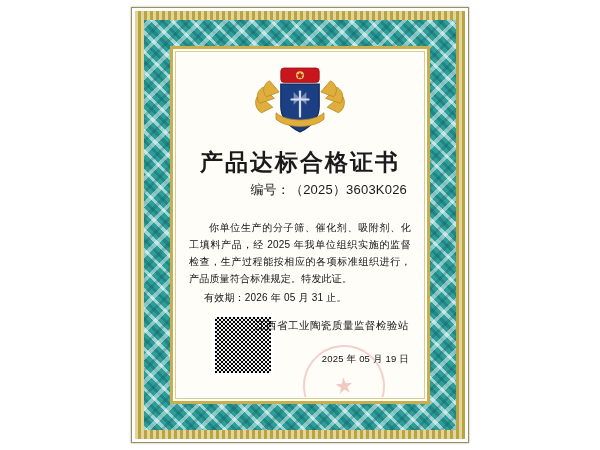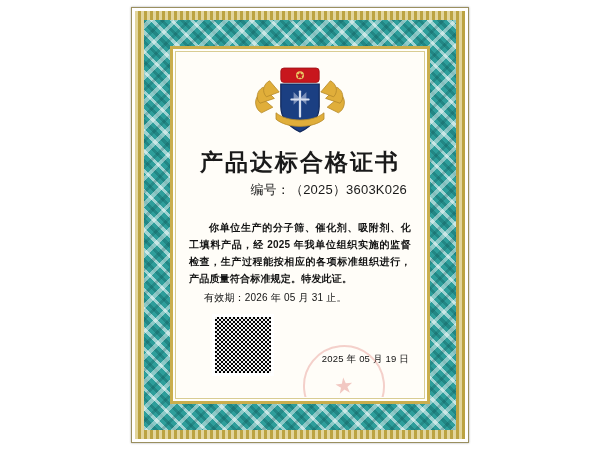--- a/index.html
+++ b/index.html
@@ -172,21 +172,20 @@
     position: absolute;
     top: 166px;
     left: 12px;
     right: 12px;
     font-size: 10px;
     line-height: 17px;
     color: #121212;
     text-indent: 20px;
     text-align: justify;
     letter-spacing: .2px;
-    font-weight: bold;
   }
 
   .valid {
     position: absolute;
     top: 238px;
     left: 27px;
     font-size: 10px;
     color: #121212;
     letter-spacing: .2px;
   }
@@ -295,20 +294,21 @@
 
 
       <div class="body-text">你单位生产的分子筛、催化剂、吸附剂、化工填料产品，经 2025 年我单位组织实施的监督检查，生产过程能按相应的各项标准组织进行，产品质量符合标准规定。特发此证。</div>
 
       <div class="valid">
         <span>有效期：</span><span>2026 年 05 月 31 止。</span>
       </div>
 
       <div class="qr"></div>
 
+      <div class="issuer">江西省工业陶瓷质量监督检验站</div>
       <div class="date">2025 年 05 月 19 日</div>
 
       <div class="seal">
         <span class="seal-star">★</span>
 
       </div>
 
     </div>
   </div>
 

